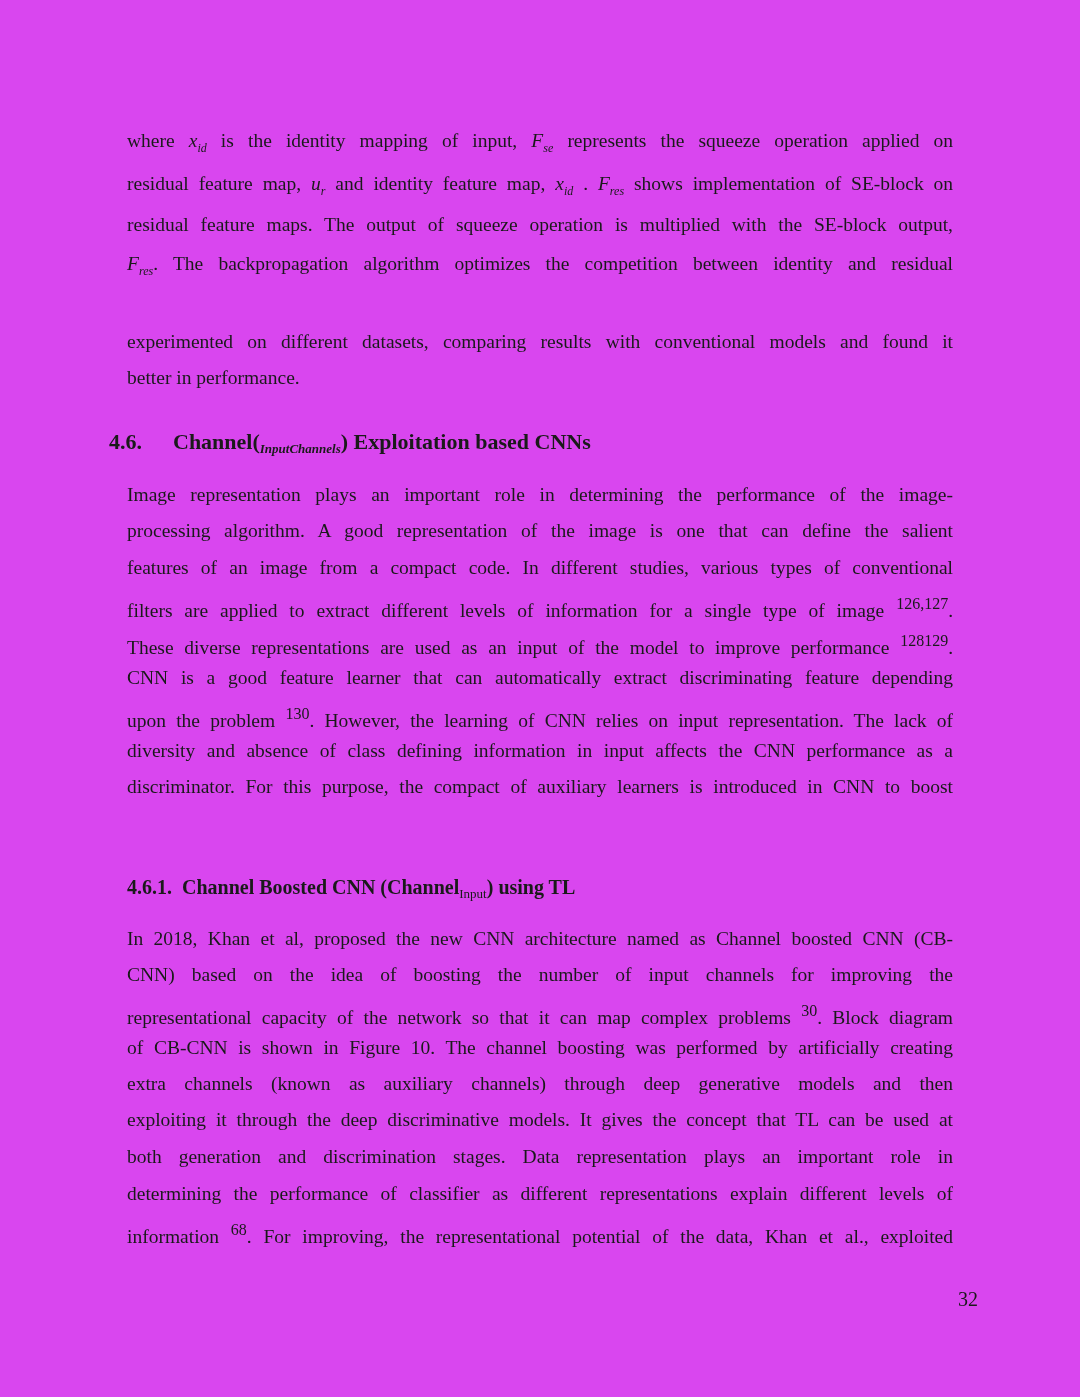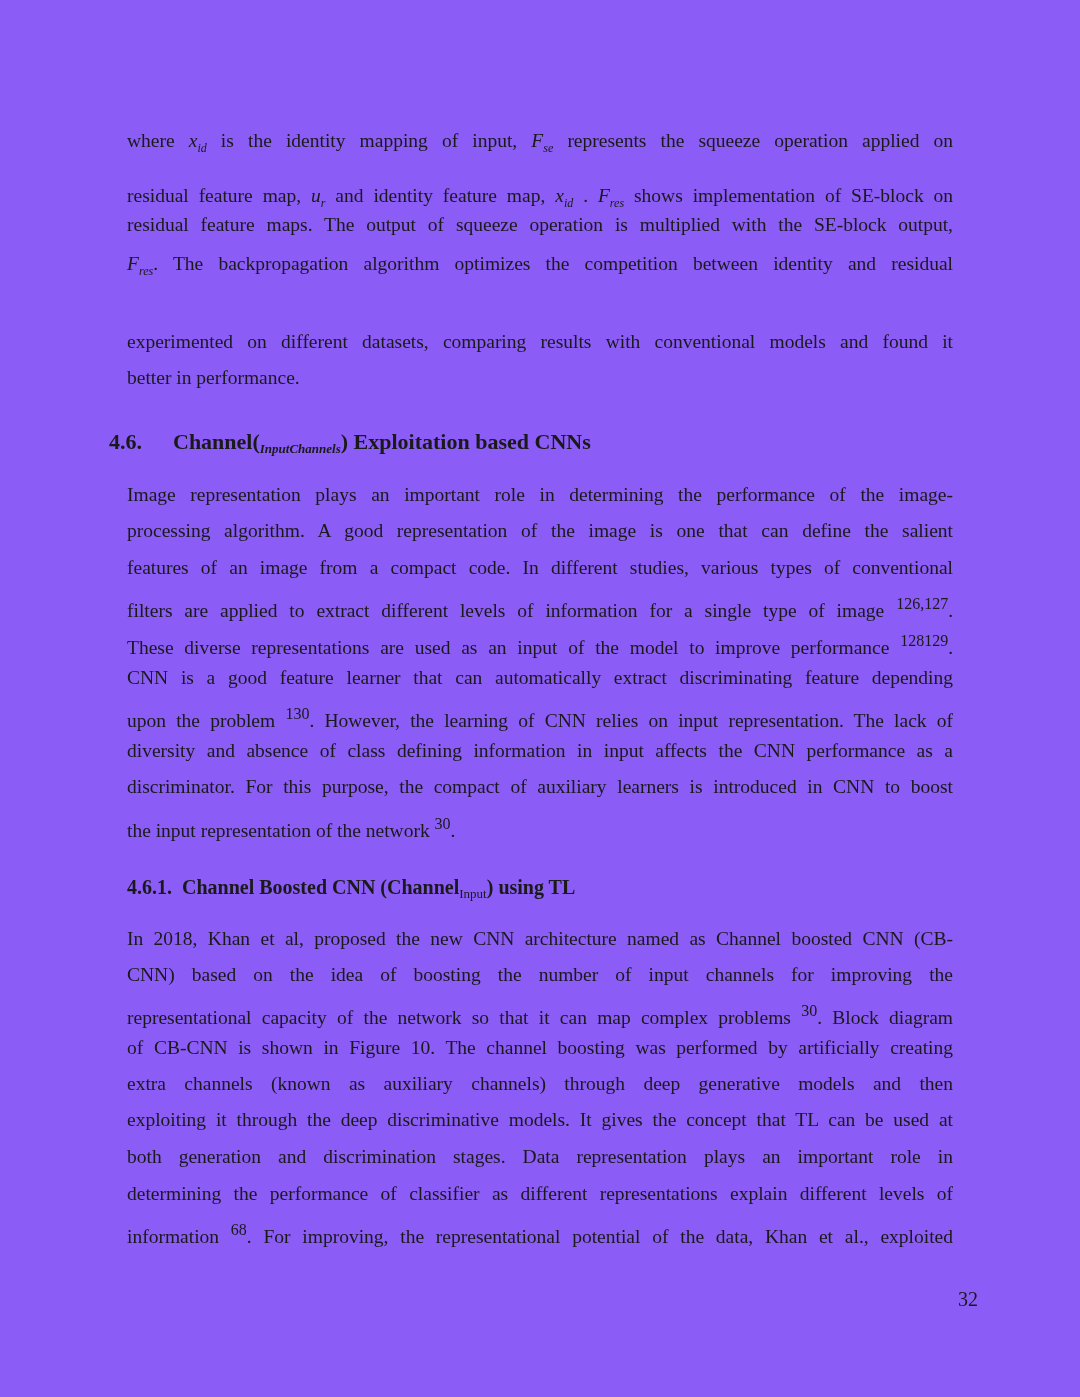--- a/index.html
+++ b/index.html
@@ -1,17 +1,17 @@
 <!DOCTYPE html>
 <html><head>
 <meta charset="utf-8">
 <style>
   html, body { margin: 0; padding: 0; background: #ffffff; }
   body { width: 1080px; height: 1397px; position: relative; overflow: hidden; }
-  .page { position: absolute; left: 0; top: 0; width: 1080px; height: 1397px; background: #8b5cf6; color: #1a1a1a; font-family: "Liberation Serif", serif; }
+  .page { position: absolute; left: 0; top: 0; width: 1080px; height: 1397px; background: #d946ef; color: #1a1a1a; font-family: "Liberation Serif", serif; }
   .line { position: absolute; left: 127px; width: 826px; font-size: 19.5px; line-height: 24px; white-space: nowrap; }
   .justify { text-align: justify; text-align-last: justify; }
   .heading { position: absolute; left: 109px; font-weight: bold; font-size: 22px; line-height: 28px; white-space: nowrap; }
   .heading .num { display: inline-block; width: 64px; }
   .heading2 { position: absolute; left: 127px; font-weight: bold; font-size: 20px; line-height: 26px; white-space: nowrap; }
   .math { font-style: italic; }
   .sub { font-size: 12px; vertical-align: -5px; font-style: italic; }
   .sub-b { font-size: 13px; vertical-align: -4px; font-style: italic; font-weight: bold; }
   .sub-h2 { font-size: 13px; vertical-align: -4px; font-weight: normal; }
   .sup { font-size: 16px; vertical-align: 8px; }
@@ -22,21 +22,21 @@
 
 <div class="page">
 
   <div class="line justify" style="top:129px">
     <span>where </span>
     <span class="math"><span>x</span><span class="sub">id</span></span>
     <span> is the identity mapping of input, </span>
     <span class="math"><span>F</span><span class="sub">se</span></span>
     <span> represents the squeeze operation applied on</span>
   </div>
-  <div class="line justify" style="top:184px">
+  <div class="line justify" style="top:172px">
     <span>residual feature map, </span>
     <span class="math"><span>u</span><span class="sub">r</span></span>
     <span> and identity feature map, </span>
     <span class="math"><span>x</span><span class="sub">id</span></span>
     <span> . </span>
     <span class="math"><span>F</span><span class="sub">res</span></span>
     <span> shows implementation of SE-block on</span>
   </div>
   <div class="line justify" style="top:213px">residual feature maps. The output of squeeze operation is multiplied with the SE-block output,</div>
   <div class="line justify" style="top:252px">
@@ -57,23 +57,20 @@
   </div>
   <div class="line justify" style="top:629px">
     <span>These diverse representations are used as an input of the model to improve performance </span><span class="sup">128129</span><span>.</span>
   </div>
   <div class="line justify" style="top:666px">CNN is a good feature learner that can automatically extract discriminating feature depending</div>
   <div class="line justify" style="top:702px">
     <span>upon the problem </span><span class="sup">130</span><span>. However, the learning of CNN relies on input representation. The lack of</span>
   </div>
   <div class="line justify" style="top:739px">diversity and absence of class defining information in input affects the CNN performance as a</div>
   <div class="line justify" style="top:775px">discriminator. For this purpose, the compact of auxiliary learners is introduced in CNN to boost</div>
-  <div class="line" style="top:812px">
-    <span>the input representation of the network </span><span class="sup">30</span><span>.</span>
-  </div>
 
   <div class="heading2" style="top:874px">
     <span>4.6.1.</span>&nbsp;&nbsp;<span>Channel Boosted CNN (Channel</span><span class="sub-h2">Input</span><span>) using TL</span>
   </div>
 
   <div class="line justify" style="top:927px">In 2018, Khan et al, proposed the new CNN architecture named as Channel boosted CNN (CB-</div>
   <div class="line justify" style="top:963px">CNN) based on the idea of boosting the number of input channels for improving the</div>
   <div class="line justify" style="top:999px">
     <span>representational capacity of the network so that it can map complex problems </span><span class="sup">30</span><span>. Block diagram</span>
   </div>

